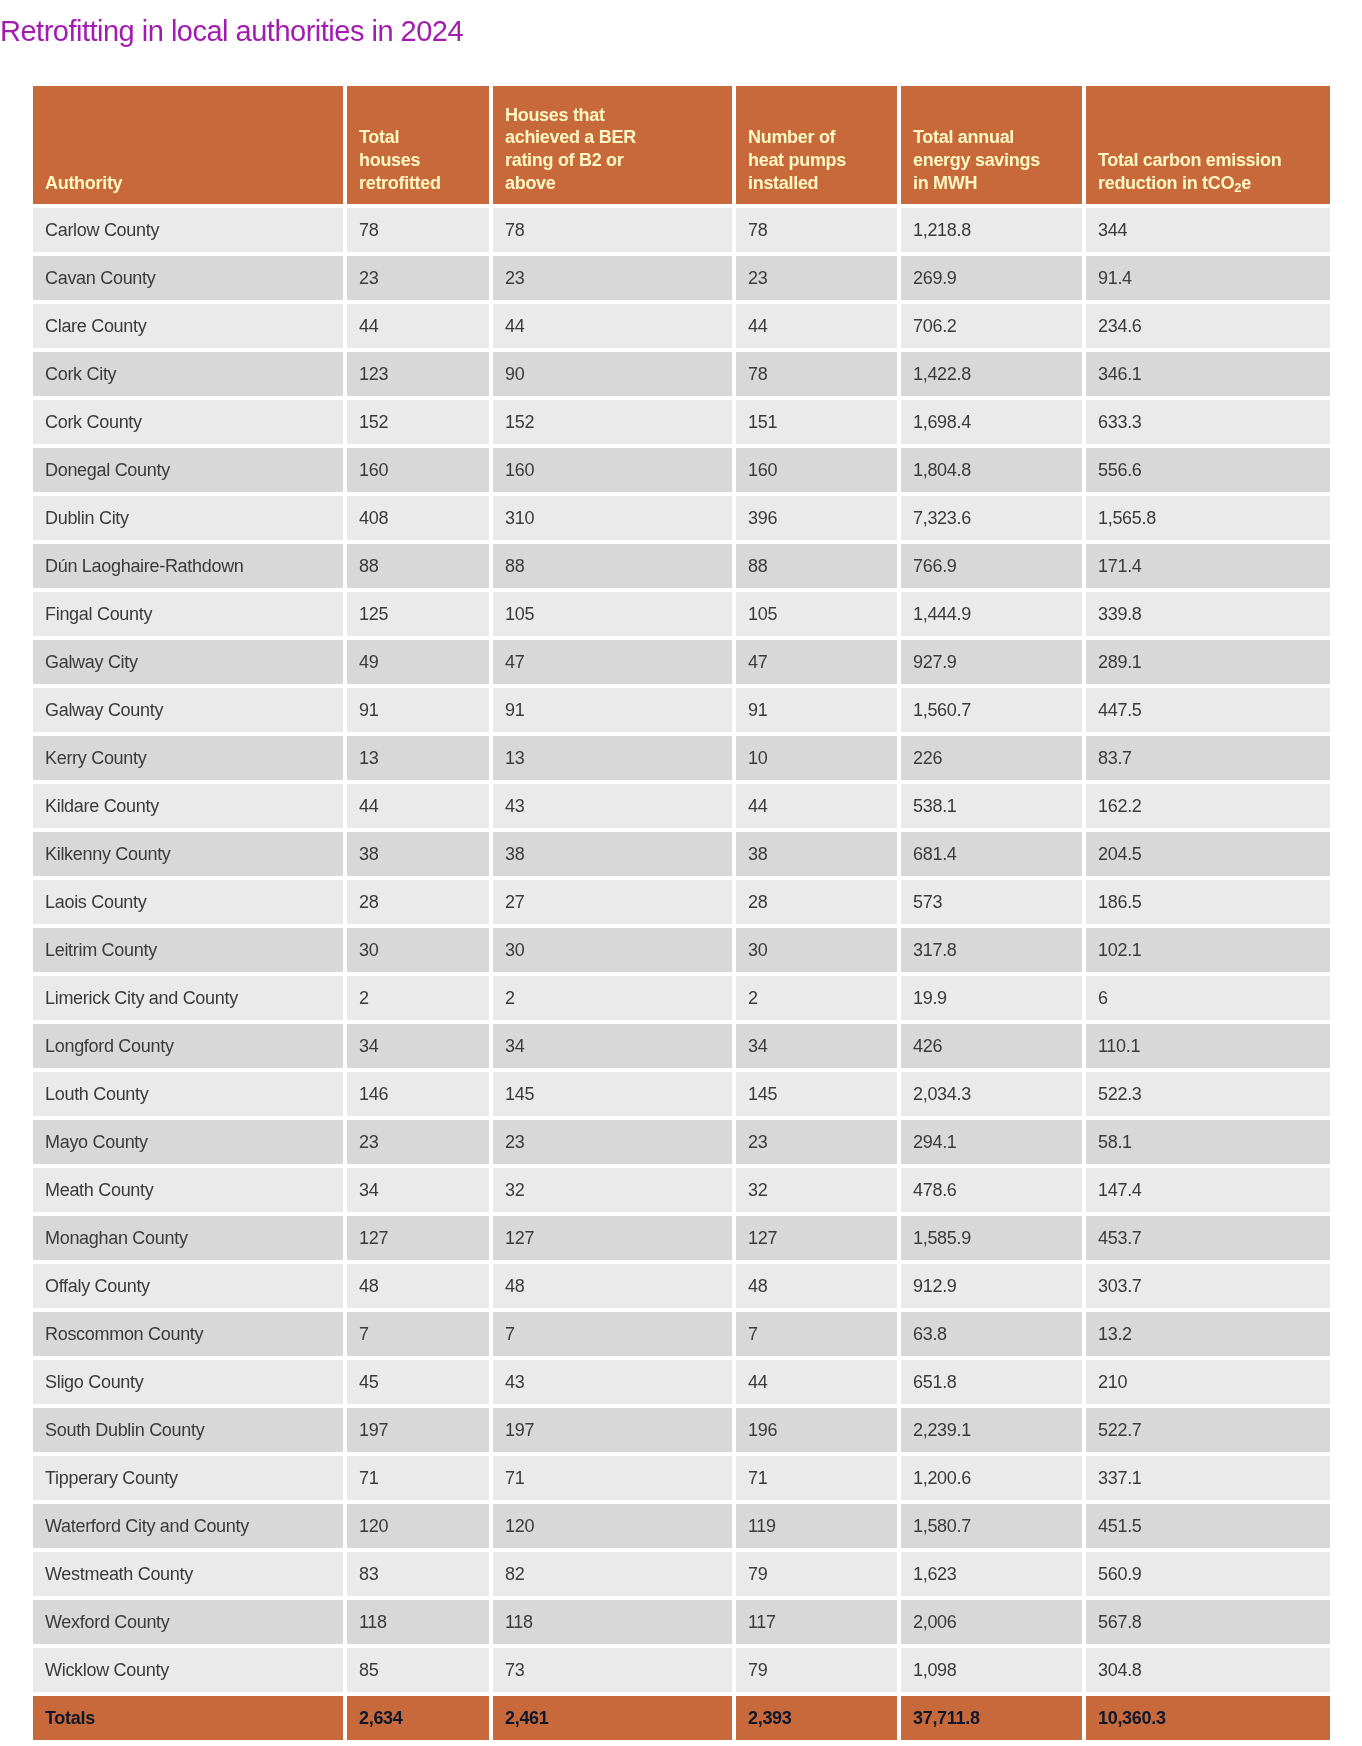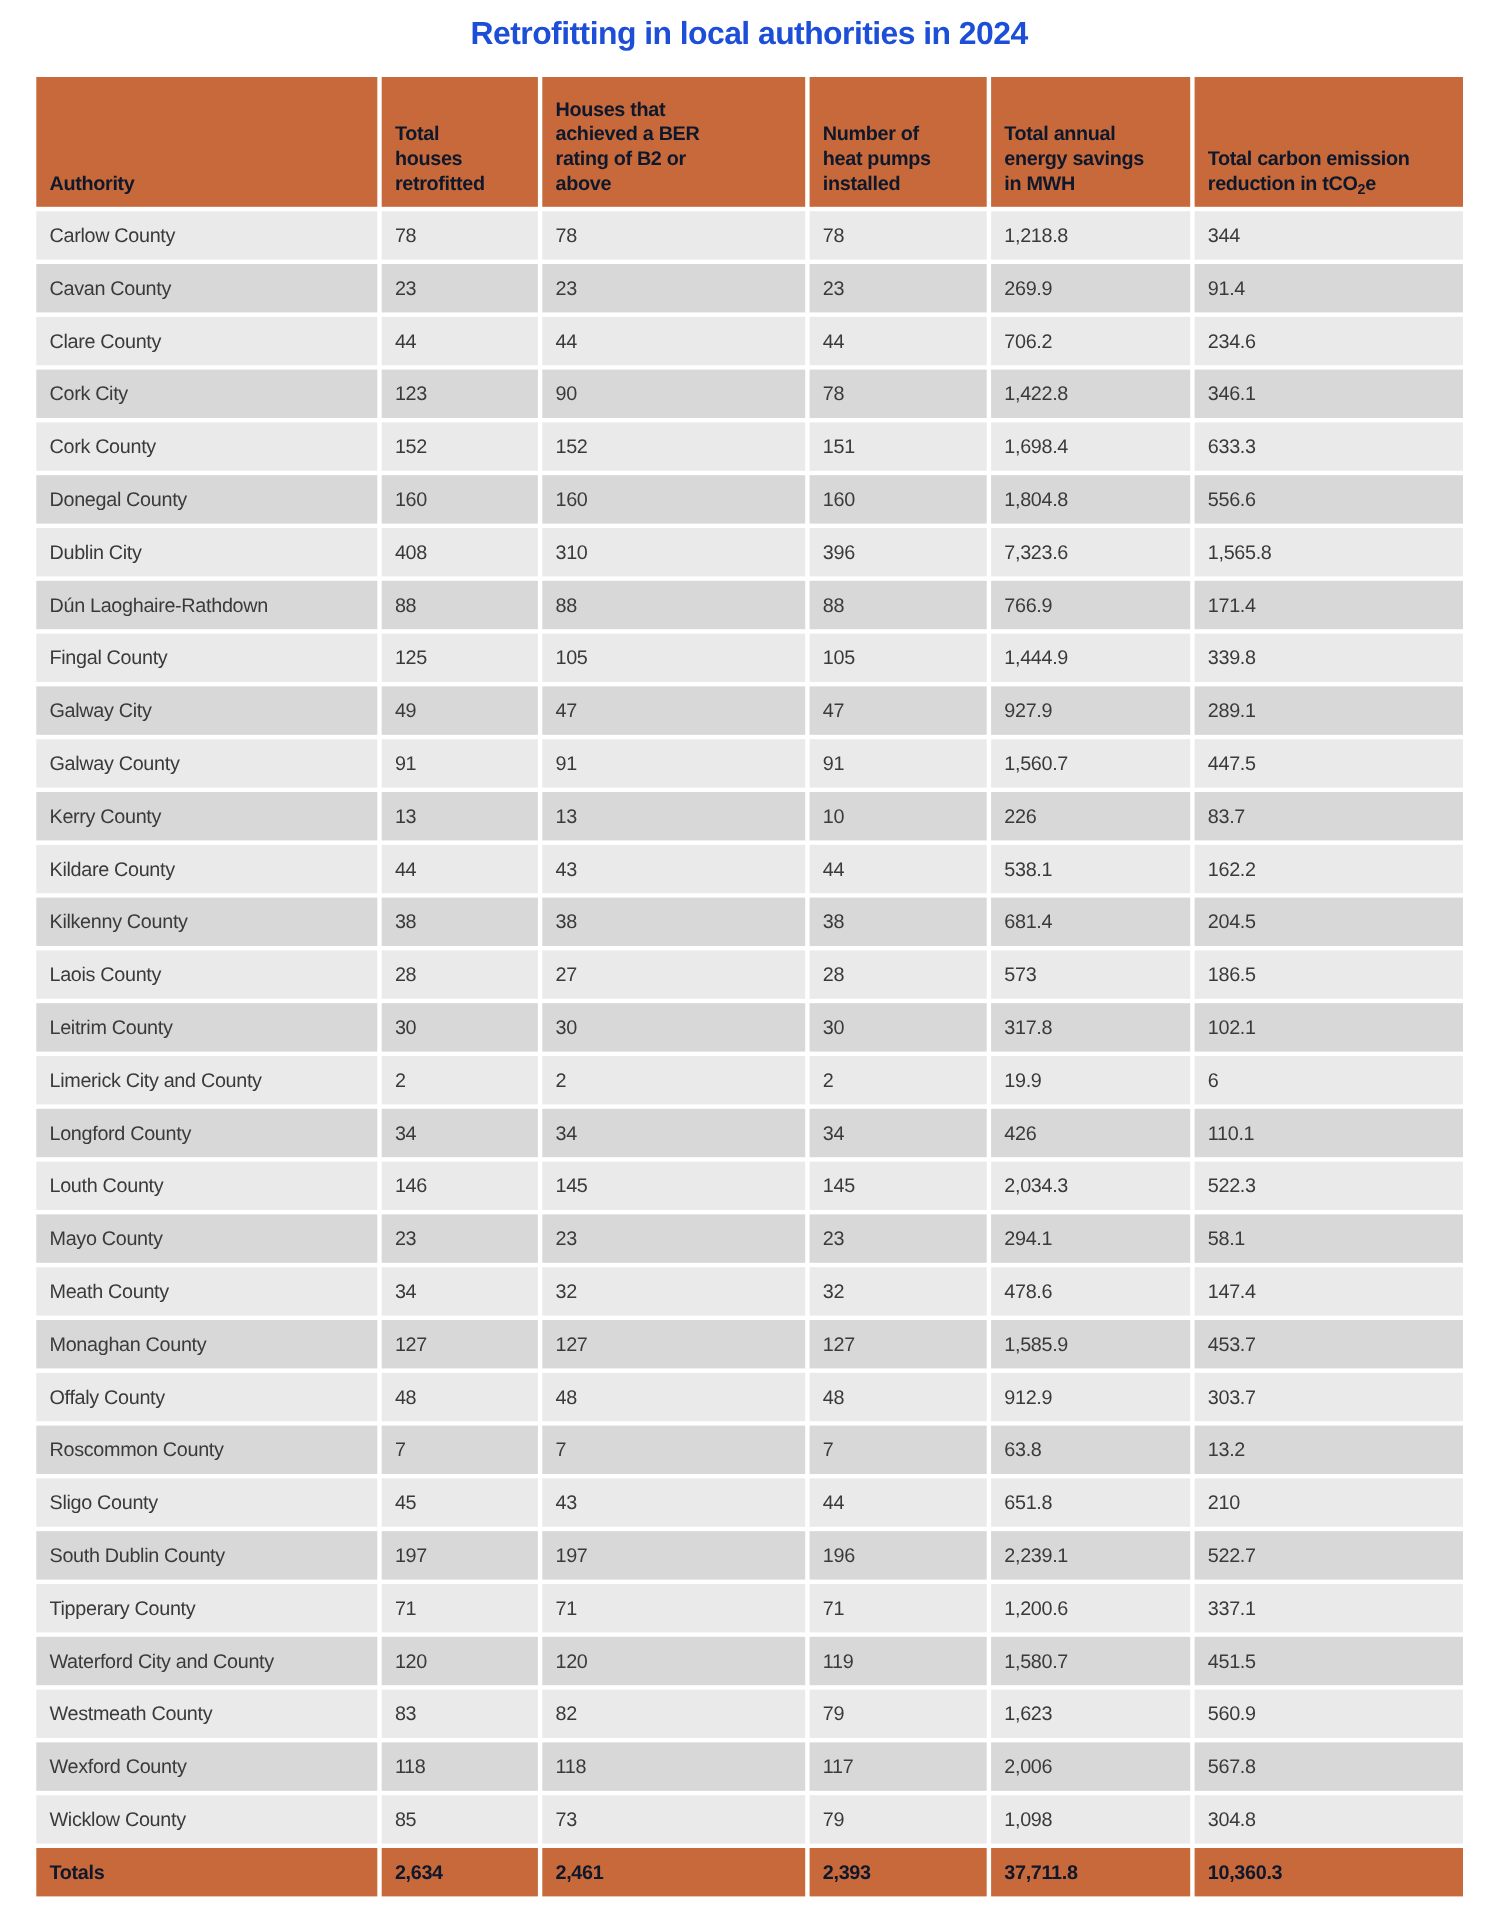--- a/index.html
+++ b/index.html
@@ -14,24 +14,23 @@
     width: 1362px;
     height: 1746px;
     background: #ffffff;
     overflow: hidden;
   }
   .title {
     position: absolute;
     top: 15px;
     left: 0;
     width: 100%;
-    text-align: center;
-    color: #1d4ed8;
+    color: #a21caf;
     font-size: 29px;
-    font-weight: bold;
+    font-weight: normal;
     letter-spacing: -0.5px;
   }
   .table {
     position: absolute;
     left: 33px;
     top: 70px;
     width: 1297px;
   }
   .row {
     display: grid;
@@ -46,27 +45,28 @@
     height: 44px;
     padding: 0 12px;
     font-size: 18px;
     color: #3a3a3a;
     letter-spacing: -0.3px;
     overflow: hidden;
   }
   .row.dark .cell { background: #d8d8d8; }
   .row.header .cell {
     background: #c7693a;
-    color: #0f172a;
+    color: #fef9c3;
     font-weight: bold;
     height: 118px;
     align-items: flex-end;
     padding: 0 12px 9px 12px;
     line-height: 1.27;
     white-space: pre-line;
+    margin-top: 16px;
   }
   .row.totals .cell {
     background: #c7693a;
     color: #0f172a;
     font-weight: bold;
     height: 44px;
   }
   .sub {
     font-size: 13px;
     position: relative;

